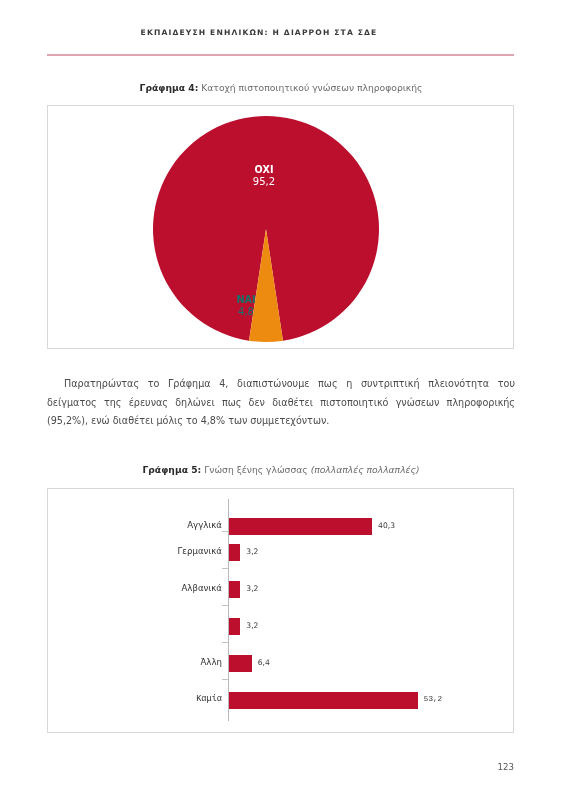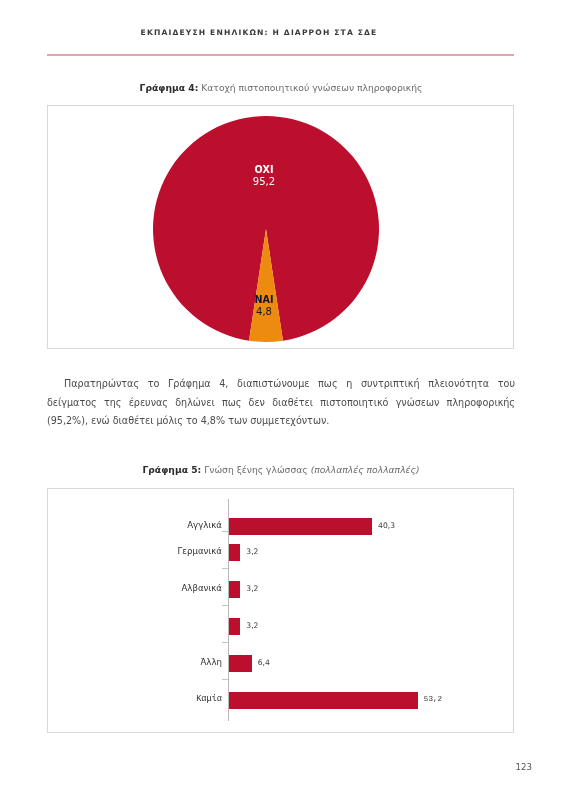--- a/index.html
+++ b/index.html
@@ -88,24 +88,24 @@
     display: block;
     font-size: 10px;
   }
   #pie-label-oxi {
     left: 176px;
     top: 58px;
     width: 80px;
     color: #ffffff;
   }
   #pie-label-nai {
-    left: 186px;
+    left: 168px;
     top: 188px;
     width: 60px;
-    color: #0f172a;
+    color: #0f766e;
   }
 
   
   .bar-wrap {
     position: absolute;
     left: 0; top: 0;
     width: 465px; height: 243px;
   }
   .bar-axis {
     position: absolute;
@@ -168,21 +168,20 @@
 
   
   .folio {
     position: absolute;
     top: 762px;
     left: 0;
     width: 514px;
     text-align: right;
     font-size: 8.6px;
     color: #555555;
-    padding-left: 18px;
   }
 </style>
 </head>
 <body>
 
 <div class="running-head">ΕΚΠΑΙΔΕΥΣΗ ΕΝΗΛΙΚΩΝ: Η ΔΙΑΡΡΟΗ ΣΤΑ ΣΔΕ</div>
 <div class="head-rule"></div>
 
 <div class="caption" id="caption-4">
   <span class="cap-label">Γράφημα 4:</span><span> Κατοχή πιστοποιητικού γνώσεων πληροφορικής</span>

